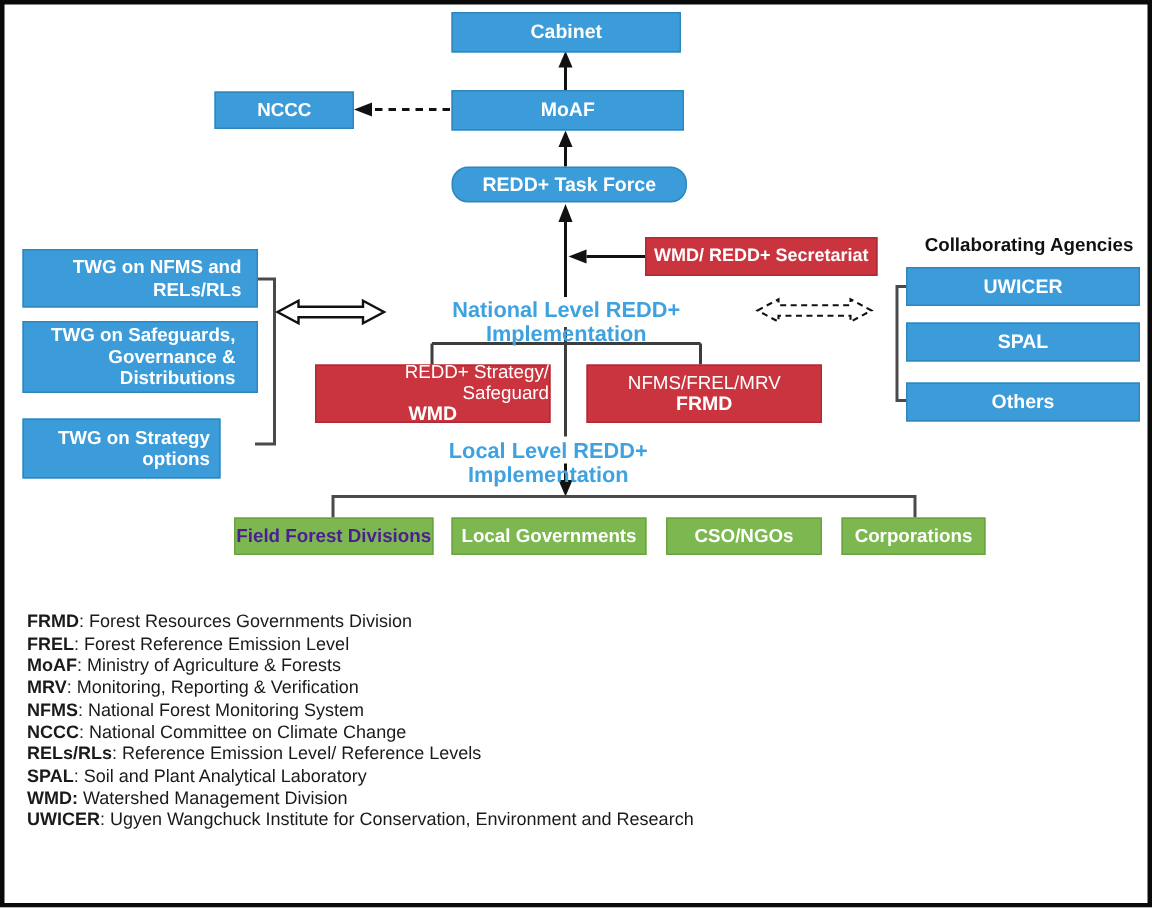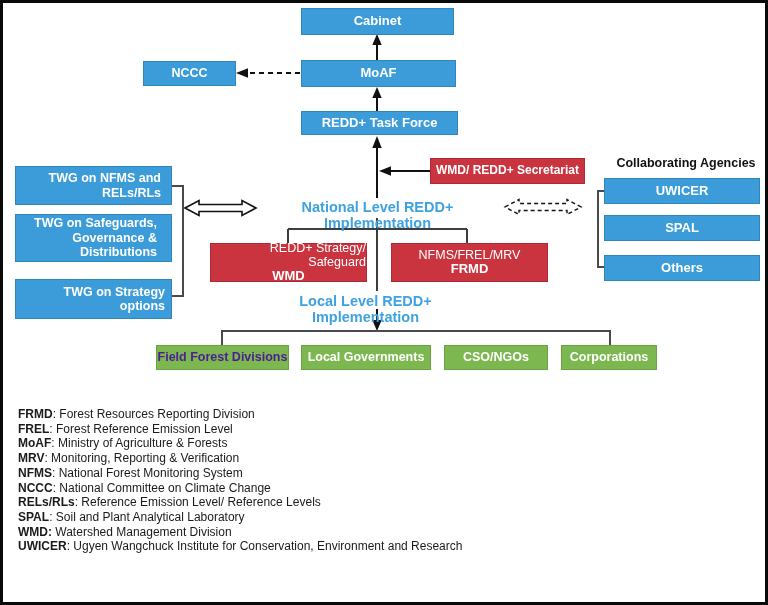--- a/index.html
+++ b/index.html
@@ -81,26 +81,26 @@
       <line x1="374" y1="306" x2="374" y2="319" stroke="#111" stroke-width="2"></line>
       <polygon points="374,328 369.3,317 378.7,317" fill="#111"></polygon>
     </g>
 
     <polyline points="219,342 219,328 607,328 607,342" fill="none" stroke="#4a4a4a" stroke-width="2"></polyline>
   </svg>
 
   <div class="box blue" style="left:298px;top:5px;width:153px;height:27px;font-size:13px;">Cabinet</div>
   <div class="box blue" style="left:140px;top:58px;width:93px;height:25px;font-size:12.5px;">NCCC</div>
   <div class="box blue" style="left:298px;top:57px;width:155px;height:27px;font-size:13px;">MoAF</div>
-  <div class="box blue" style="left:298px;top:108px;width:157px;height:24px;font-size:13px;">REDD+ Task Force</div>
+  <div class="box blue" style="left:298px;top:108px;width:157px;height:24px;font-size:13px;border-radius:11px;">REDD+ Task Force</div>
   <div class="box red" style="left:427px;top:155px;width:155px;height:26px;font-size:12px;">WMD/ REDD+ Secretariat</div>
 
   <div class="box blue" style="left:12px;top:163px;width:157px;height:39px;font-size:12.5px;padding:2px 10px;">TWG on NFMS and RELs/RLs</div>
   <div class="box blue" style="left:12px;top:211px;width:157px;height:48px;font-size:12.5px;padding:2px 14px;">TWG on Safeguards, Governance &amp; Distributions</div>
-  <div class="box blue" style="left:12px;top:276px;width:157px;height:35px;font-size:12.5px;padding:19px 6px;">TWG on Strategy options</div>
+  <div class="box blue" style="left:12px;top:276px;width:132px;height:35px;font-size:12.5px;padding:19px 6px;">TWG on Strategy options</div>
 
   <div class="lvl" style="left:247px;top:197px;width:255px;">National Level REDD+ Implementation</div>
   <div class="lvl" style="left:245px;top:291px;width:235px;">Local Level REDD+ Implementation</div>
 
   <div class="box red" style="left:207px;top:240px;width:157px;height:39px;flex-direction:column;">
     <span class="unit-l1">REDD+ Strategy/ Safeguard</span>
     <span class="unit-l2">WMD</span>
   </div>
   <div class="box red" style="left:388px;top:240px;width:157px;height:39px;flex-direction:column;">
     <span class="unit-l1">NFMS/FREL/MRV</span>
@@ -111,21 +111,21 @@
   <div class="box blue" style="left:601px;top:175px;width:156px;height:26px;font-size:13px;">UWICER</div>
   <div class="box blue" style="left:601px;top:212px;width:156px;height:26px;font-size:13px;">SPAL</div>
   <div class="box blue" style="left:601px;top:252px;width:156px;height:26px;font-size:13px;">Others</div>
 
   <div class="box green ffd-text" style="left:153px;top:342px;width:133px;height:25px;font-size:12.5px;">Field Forest Divisions</div>
   <div class="box green" style="left:298px;top:342px;width:130px;height:25px;font-size:12.5px;">Local Governments</div>
   <div class="box green" style="left:441px;top:342px;width:104px;height:25px;font-size:12.5px;">CSO/NGOs</div>
   <div class="box green" style="left:558px;top:342px;width:96px;height:25px;font-size:12.5px;">Corporations</div>
 
   <div id="legend">
-    <div class="legend-line"><b>FRMD</b><span>: Forest Resources Reporting Division</span></div>
+    <div class="legend-line"><b>FRMD</b><span>: Forest Resources Governments Division</span></div>
     <div class="legend-line"><b>FREL</b><span>: Forest Reference Emission Level</span></div>
     <div class="legend-line"><b>MoAF</b><span>: Ministry of Agriculture &amp; Forests</span></div>
     <div class="legend-line"><b>MRV</b><span>: Monitoring, Reporting &amp; Verification</span></div>
     <div class="legend-line"><b>NFMS</b><span>: National Forest Monitoring System</span></div>
     <div class="legend-line"><b>NCCC</b><span>: National Committee on Climate Change</span></div>
     <div class="legend-line"><b>RELs/RLs</b><span>: Reference Emission Level/ Reference Levels</span></div>
     <div class="legend-line"><b>SPAL</b><span>: Soil and Plant Analytical Laboratory</span></div>
     <div class="legend-line"><b>WMD:</b><span> Watershed Management Division</span></div>
     <div class="legend-line"><b>UWICER</b><span>: Ugyen Wangchuck Institute for Conservation, Environment and Research</span></div>
   </div>

